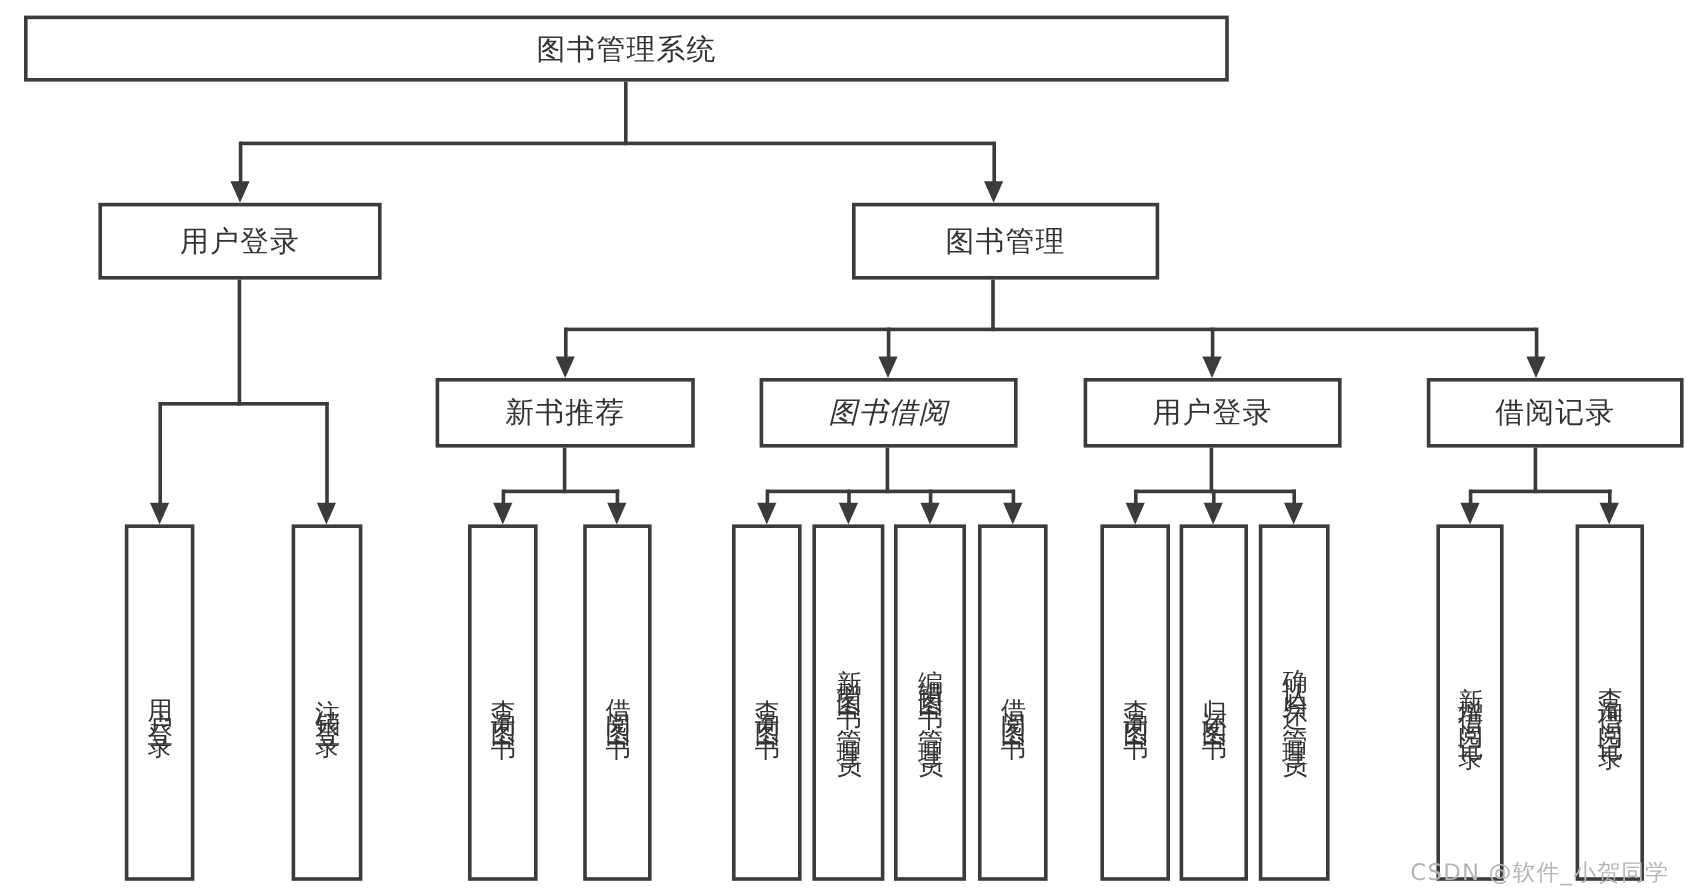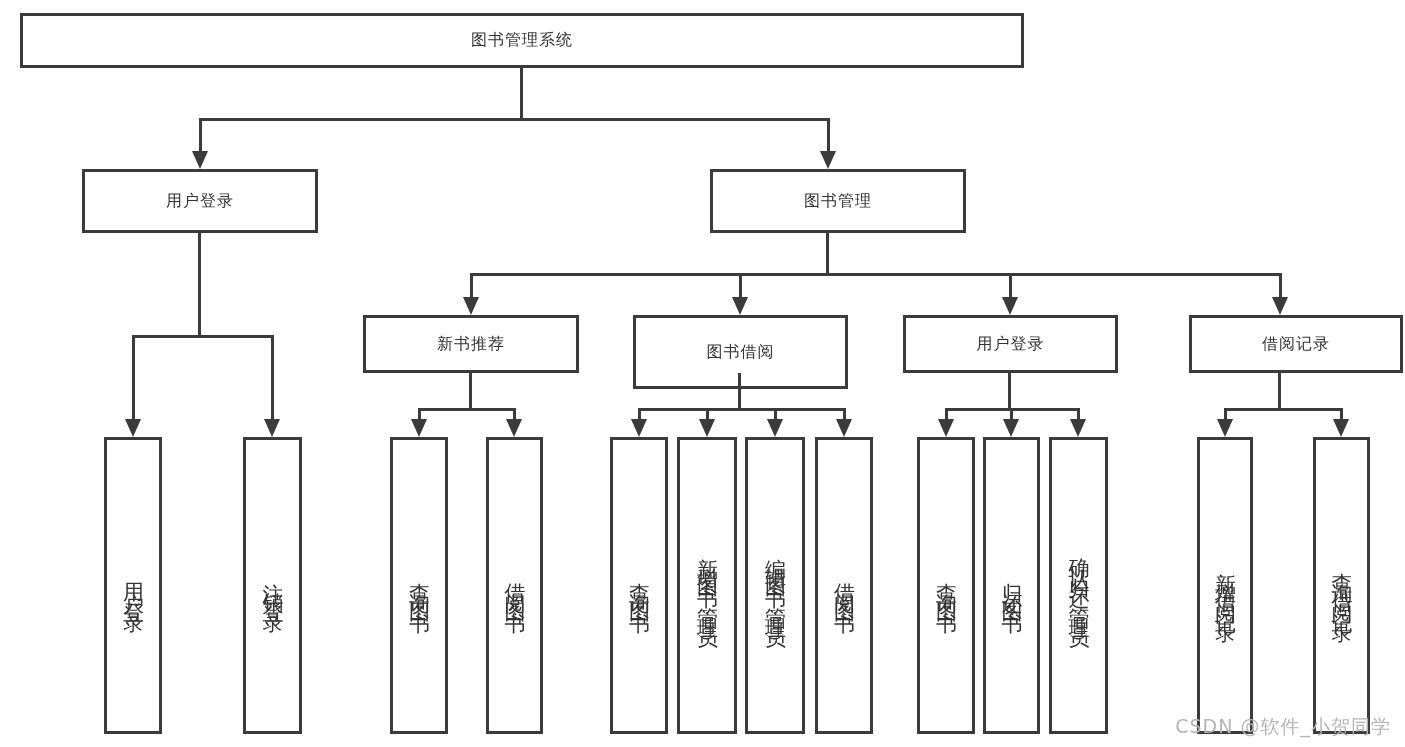--- a/index.html
+++ b/index.html
@@ -16,21 +16,21 @@
     background:var(--bg);
     overflow:hidden;
   }
   
   .box{
     position:absolute;
     box-sizing:border-box;
     border:3px solid var(--line);
     background:var(--bg);
     display:flex;align-items:center;justify-content:center;
-    font-size:16px;color:var(--text);
+    font-size:24px;color:var(--text);
     letter-spacing:1px;
   }
   
   .leaf{
     position:absolute;
     box-sizing:border-box;
     border:3px solid var(--line);
     background:var(--bg);
     top:437px;height:297px;
     writing-mode:vertical-rl;
@@ -65,21 +65,21 @@
 <div class="canvas">
 
   <div class="box" style="left:20px;top:13px;width:1004px;height:55px;">图书管理系统</div>
 
   <div class="box" style="left:82px;top:169px;width:236px;height:64px;">用户登录</div>
 
   <div class="box" style="left:710px;top:169px;width:256px;height:64px;">图书管理</div>
 
   <div class="box" style="left:363px;top:315px;width:216px;height:58px;">新书推荐</div>
 
-  <div class="box" style="left:633px;top:315px;width:215px;height:74px;">图书借阅</div>
+  <div class="box" style="left:633px;top:315px;width:215px;height:58px;font-style:italic;">图书借阅</div>
 
   <div class="box" style="left:903px;top:315px;width:215px;height:58px;">用户登录</div>
 
   <div class="box" style="left:1173px;top:315px;width:214px;height:58px;margin-left:16px;">借阅记录</div>
 
   <div class="leaf" style="left:104px;width:58px;">用户登录</div>
   <div class="leaf" style="left:243px;width:59px;">注销登录</div>
 
   <div class="leaf" style="left:390px;width:58px;">查询图书</div>
   <div class="leaf" style="left:486px;width:57px;">借阅图书</div>

